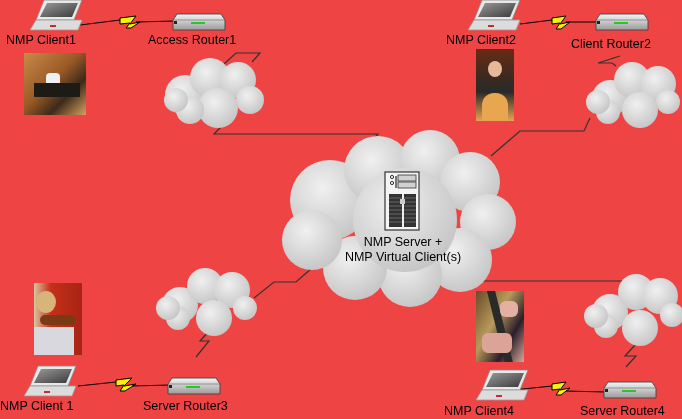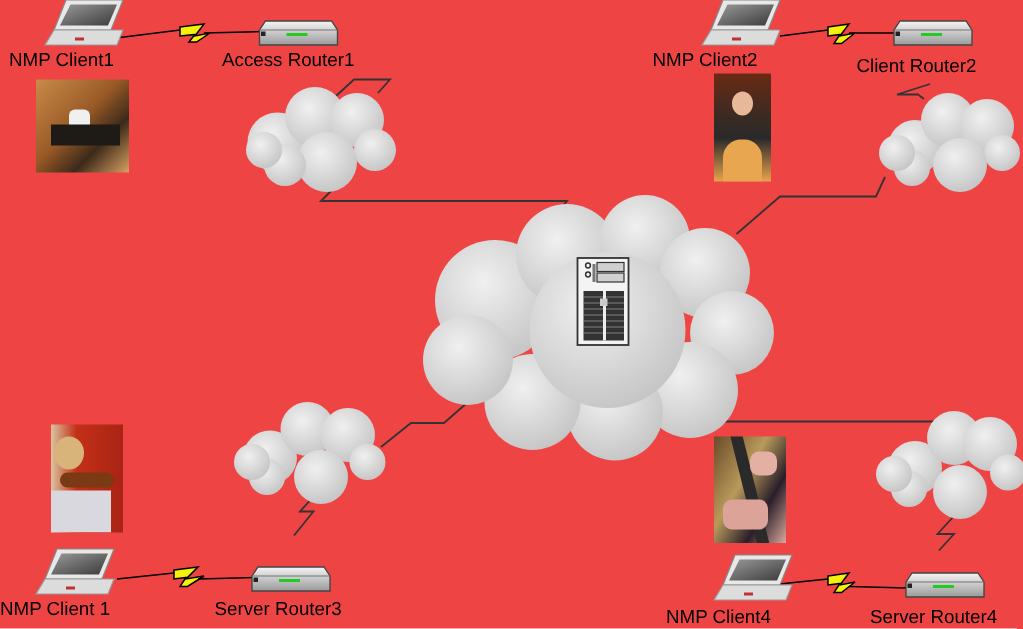--- a/index.html
+++ b/index.html
@@ -194,20 +194,24 @@
     <div style="position:absolute;left:0;top:44px;width:40px;height:28px;background:#d8d8de;"></div>
   </div>
   <div class="photo" style="left:476px;top:291px;width:48px;height:71px;background:linear-gradient(120deg,#6a4a2a 0%,#b89a5a 40%,#2a1e2a 70%,#d8a89a 100%);">
     <div style="position:absolute;left:20px;top:-4px;width:8px;height:80px;background:#2a2a2a;transform:rotate(-14deg);"></div>
     <div style="position:absolute;left:24px;top:10px;width:18px;height:16px;background:#e4b0a4;border-radius:6px;"></div>
     <div style="position:absolute;left:6px;top:42px;width:30px;height:20px;background:#dca498;border-radius:6px;"></div>
   </div>
 
   <div class="lbl" style="left:6px;top:33px;">NMP Client1</div>
   <div class="lbl" style="left:148px;top:33px;text-align:right;">Access Router1</div>
-  <div class="lbl" style="left:435px;top:33px;">NMP Client2</div>
+  <div class="lbl" style="left:446px;top:33px;">NMP Client2</div>
   <div class="lbl" style="left:571px;top:37px;">Client Router2</div>
   <div class="lbl" style="left:0px;top:399px;">NMP Client 1</div>
   <div class="lbl" style="left:143px;top:399px;">Server Router3</div>
   <div class="lbl" style="left:444px;top:404px;">NMP Client4</div>
   <div class="lbl" style="left:580px;top:404px;">Server Router4</div>
 
+  <div class="center-lbl" style="left:323px;top:235px;">
+    <div>NMP Server +</div>
+    <div>NMP Virtual Client(s)</div>
+  </div>
 </div>
 
 </body></html>

